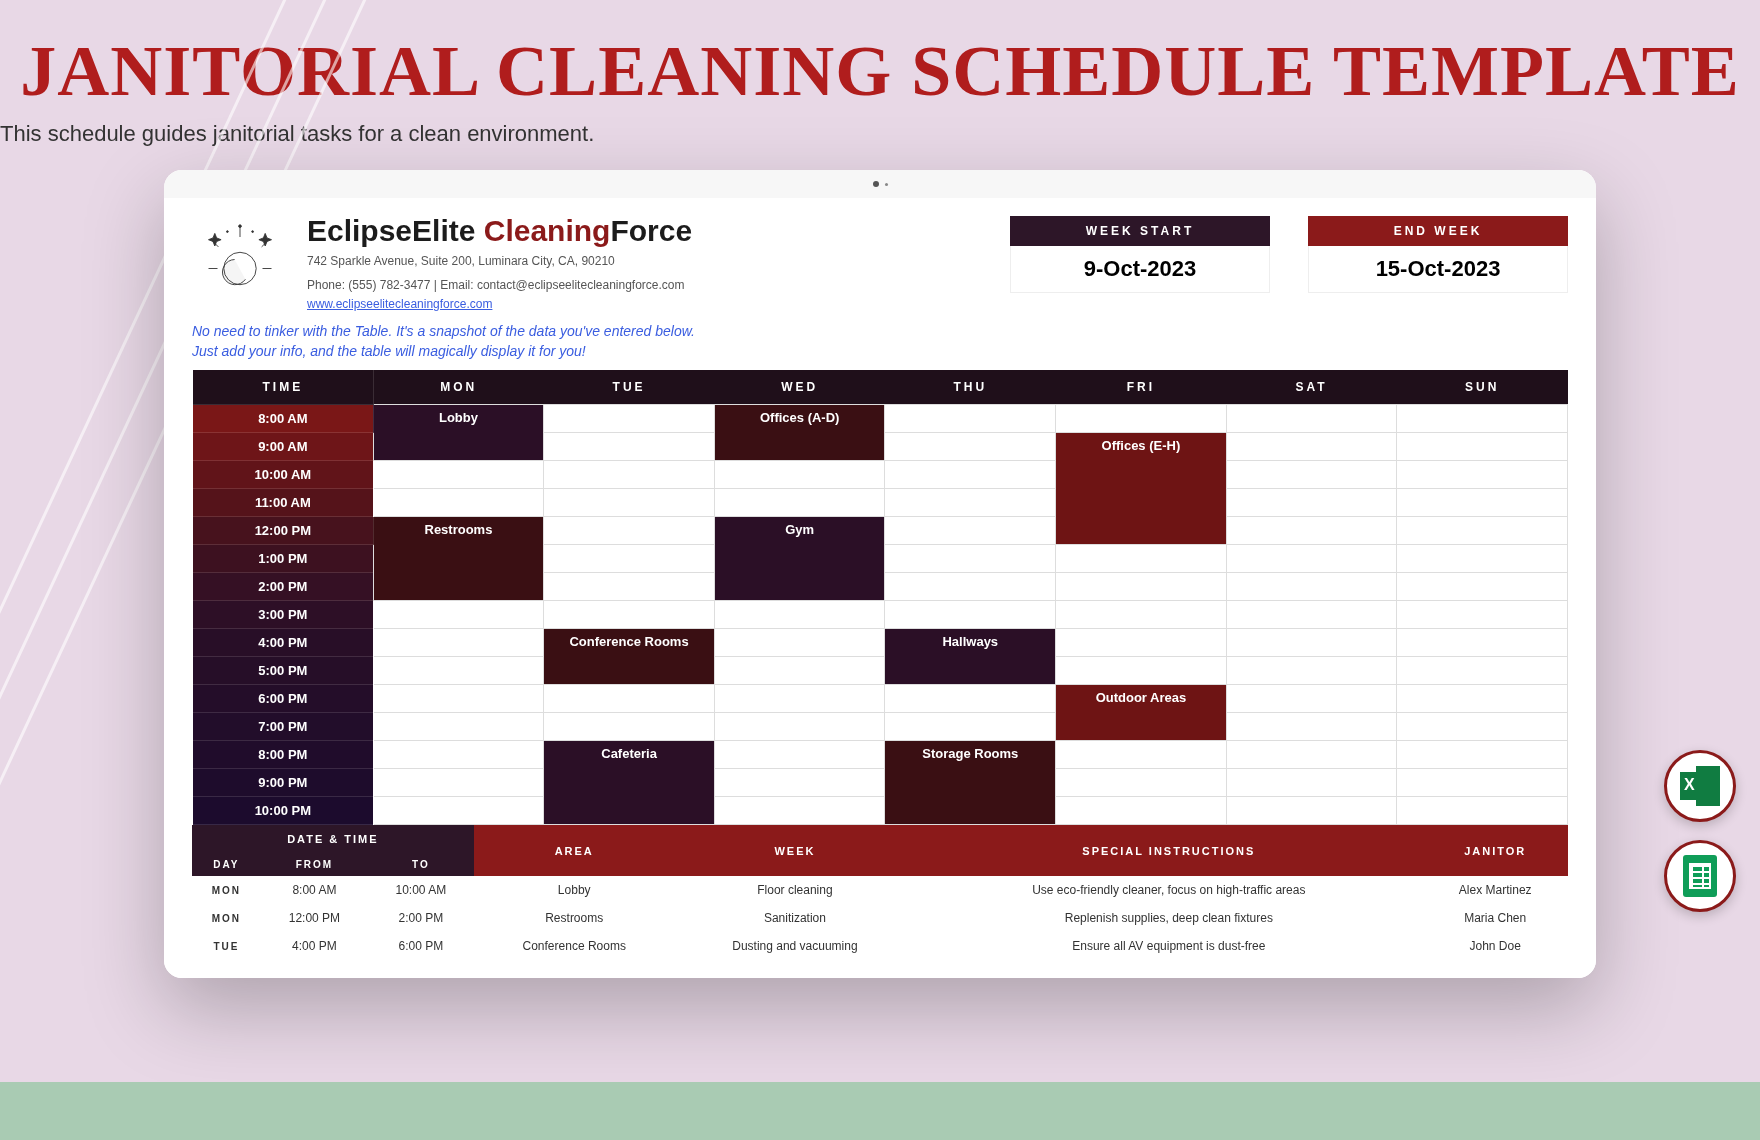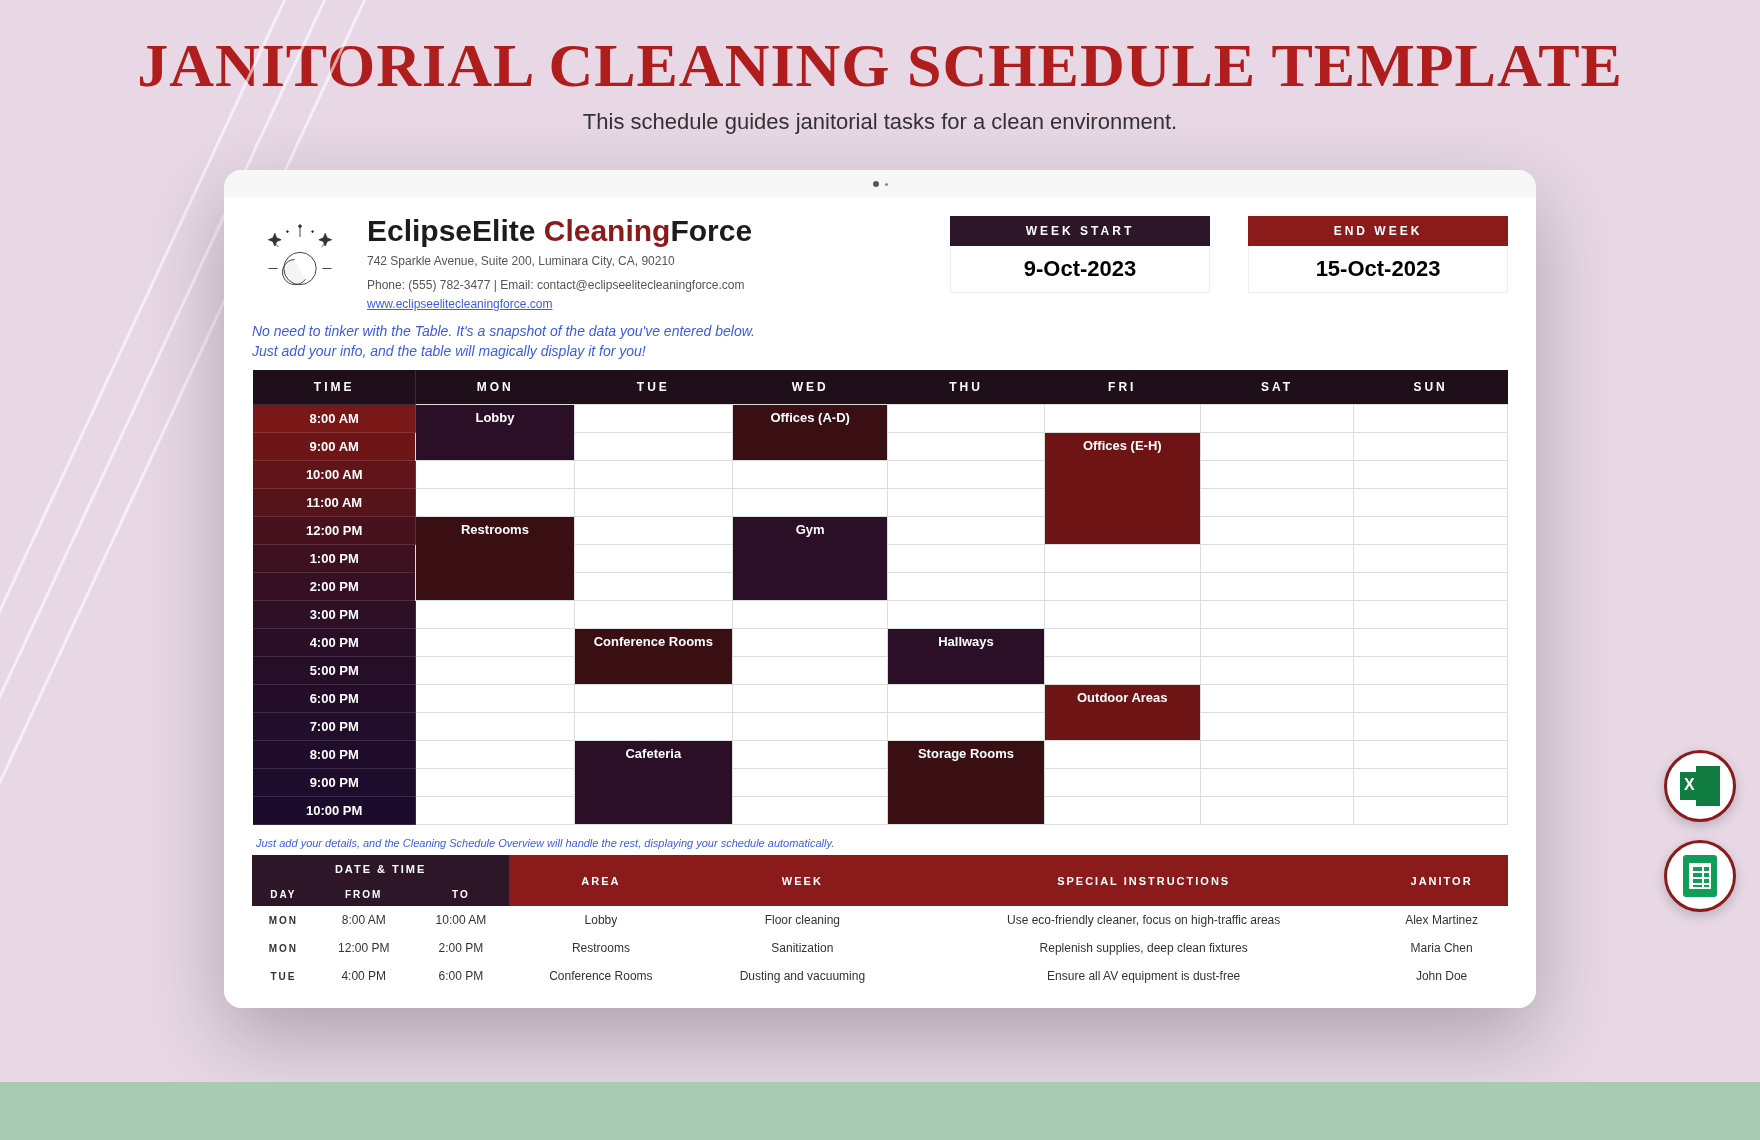--- a/index.html
+++ b/index.html
@@ -1,21 +1,21 @@
 <!DOCTYPE html>
 <html><head>
 <meta charset="utf-8">
 <style>
 *{margin:0;padding:0;box-sizing:border-box}
 body{width:1760px;height:1140px;background:#e8d8e6;font-family:Arial,Helvetica,sans-serif;position:relative;overflow:hidden}
 .diag{position:absolute;width:3px;height:1400px;background:rgba(255,255,255,.6);transform:rotate(25deg);top:-200px}
 .d1{left:50px}.d2{left:90px}.d3{left:130px}
-.hero-title{text-align:center;font-size:62px;font-weight:900;color:#b01d1d;letter-spacing:1px;padding-top:30px;font-family:Georgia,serif}
-.hero-sub{text-align:center;font-size:22px;color:#333;margin-top:8px}
-.laptop{position:absolute;top:170px;left:50%;transform:translateX(-50%);width:1312px;background:#fff;border-radius:18px;box-shadow:0 30px 80px rgba(0,0,0,.25);overflow:hidden}
+.hero-title{text-align:center;font-size:72px;font-weight:900;color:#b01d1d;letter-spacing:1px;padding-top:30px;font-family:Georgia,serif}
+.hero-sub{text-align:left;font-size:22px;color:#333;margin-top:8px}
+.laptop{position:absolute;top:170px;left:50%;transform:translateX(-50%);width:1432px;background:#fff;border-radius:18px;box-shadow:0 30px 80px rgba(0,0,0,.25);overflow:hidden}
 .laptop-bar{height:28px;background:#f7f7f7;display:flex;align-items:center;justify-content:center;gap:6px}
 .cam{width:6px;height:6px;border-radius:50%;background:#555}
 .cam2{width:3px;height:3px;background:#888}
 .screen{background:#fff;padding:18px 28px}
 .top-row{display:flex;align-items:flex-start;gap:20px}
 .logo{width:95px;height:95px;display:flex;align-items:center;justify-content:center}
 .logo svg{width:90px;height:90px}
 .coinfo{flex:1}
 .coname{font-size:30px;font-weight:900;line-height:1}
 .coname .a{color:#1c1c1c}.coname .b{color:#8b1a1a}.coname .c{color:#1c1c1c}
@@ -242,21 +242,20 @@
             <td class="tcol" style="background:#1c0b2d">10:00 PM</td>
             <td class="empty"></td>
             <td class="empty"></td>
             <td class="empty"></td>
             <td class="empty"></td>
             <td class="empty"></td>
           </tr>
         </tbody>
       </table>
 
-    <div class="note-l">Just add your details, and the Cleaning Schedule Overview will handle the rest, displaying your schedule automatically.</div>
 
     <table class="sched dt" id="detail">
         <tbody>
           <tr class="dt-head">
             <th colspan="3" class="gtitle">DATE &amp; TIME</th>
             <th rowspan="2">AREA</th>
             <th rowspan="2">WEEK</th>
             <th rowspan="2">SPECIAL INSTRUCTIONS</th>
             <th rowspan="2">JANITOR</th>
           </tr>

